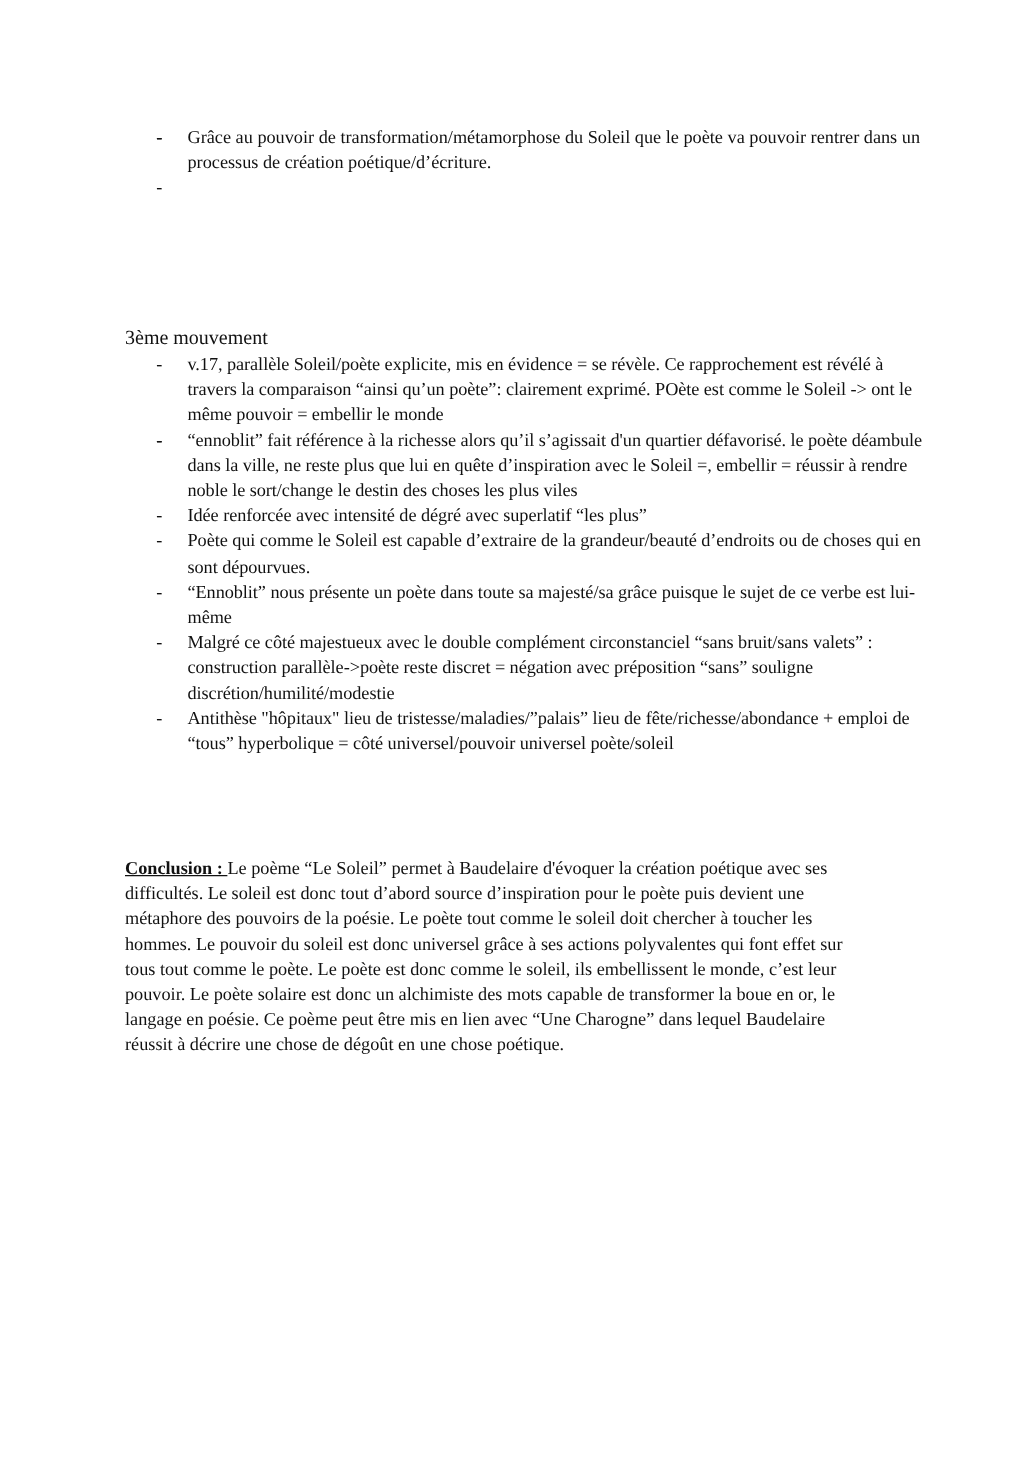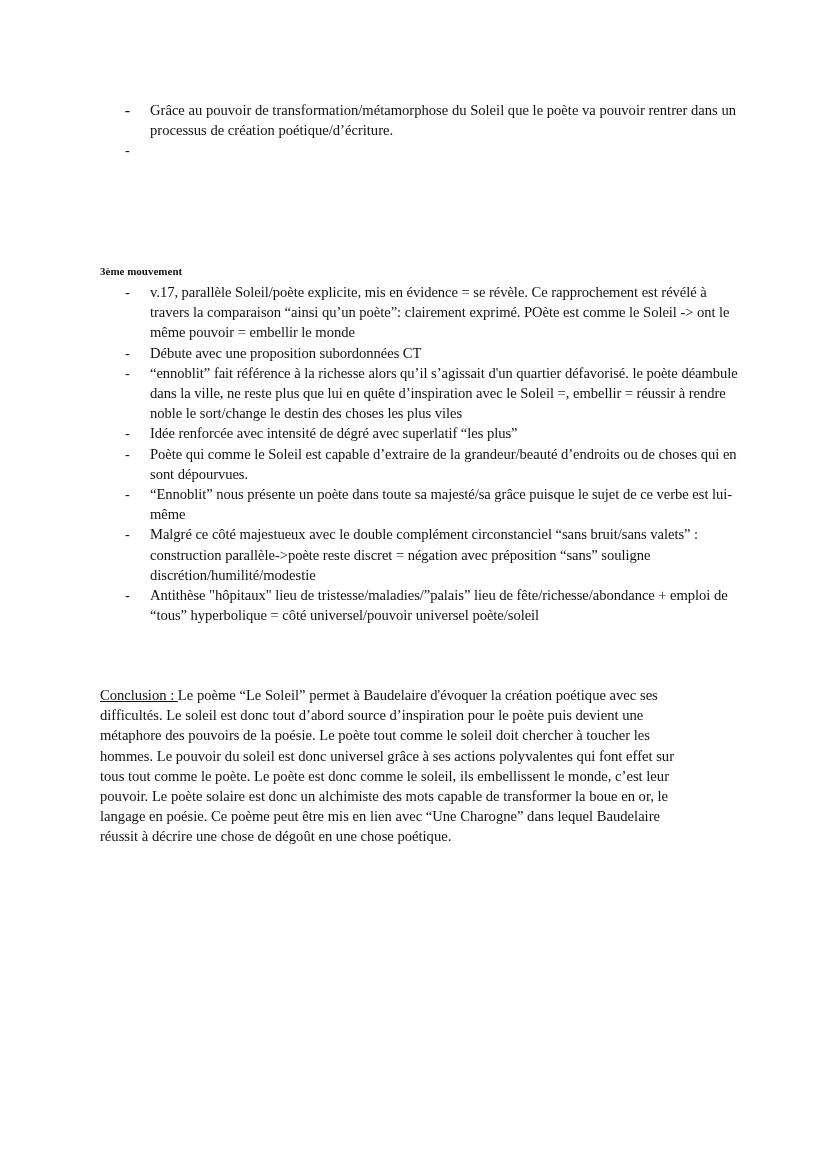--- a/index.html
+++ b/index.html
@@ -43,41 +43,41 @@
     }
     .list-a {
       left: 100px;
       top: 100px;
       width: 640px;
     }
     .section-heading {
       position: absolute;
       left: 100px;
       top: 261px;
-      font-weight: bold;
+      font-weight: normal;
       margin: 0;
-      font-size: 11px;
+      font-size: 16px;
     }
     .list-b {
       left: 100px;
       top: 282px;
       width: 640px;
     }
     .list-b .bullet-item {
       letter-spacing: -0.05px;
     }
     .conclusion {
       position: absolute;
       left: 100px;
       top: 685px;
       width: 600px;
       margin: 0;
     }
     .conclusion-label {
-      font-weight: normal;
+      font-weight: bold;
       text-decoration: underline;
     }
   </style>
 </head>
 <body>
 
 <div class="page">
 
   <ul class="bullet-list list-a">
     <li class="bullet-item">
@@ -94,21 +94,20 @@
 
   <h3 class="section-heading">3ème mouvement</h3>
 
   <ul class="bullet-list list-b">
     <li class="bullet-item">
       <span class="bullet-dash">-</span>
       <span>v.17, parallèle Soleil/poète explicite, mis en évidence = se révèle. Ce rapprochement est révélé à travers la comparaison “ainsi qu’un poète”: clairement exprimé. POète est comme le Soleil -&gt; ont le même pouvoir = embellir le monde</span>
     </li>
     <li class="bullet-item">
       <span class="bullet-dash">-</span>
-      <span>Débute avec une proposition subordonnées CT</span>
     </li>
     <li class="bullet-item">
       <span class="bullet-dash">-</span>
       <span>“ennoblit” fait référence à la richesse alors qu’il s’agissait d'un quartier défavorisé. le poète déambule dans la ville, ne reste plus que lui en quête d’inspiration avec le Soleil =, embellir = réussir à rendre noble le sort/change le destin des choses les plus viles</span>
     </li>
     <li class="bullet-item">
       <span class="bullet-dash">-</span>
       <span>Idée renforcée avec intensité de dégré avec superlatif “les plus”</span>
     </li>
     <li class="bullet-item">

